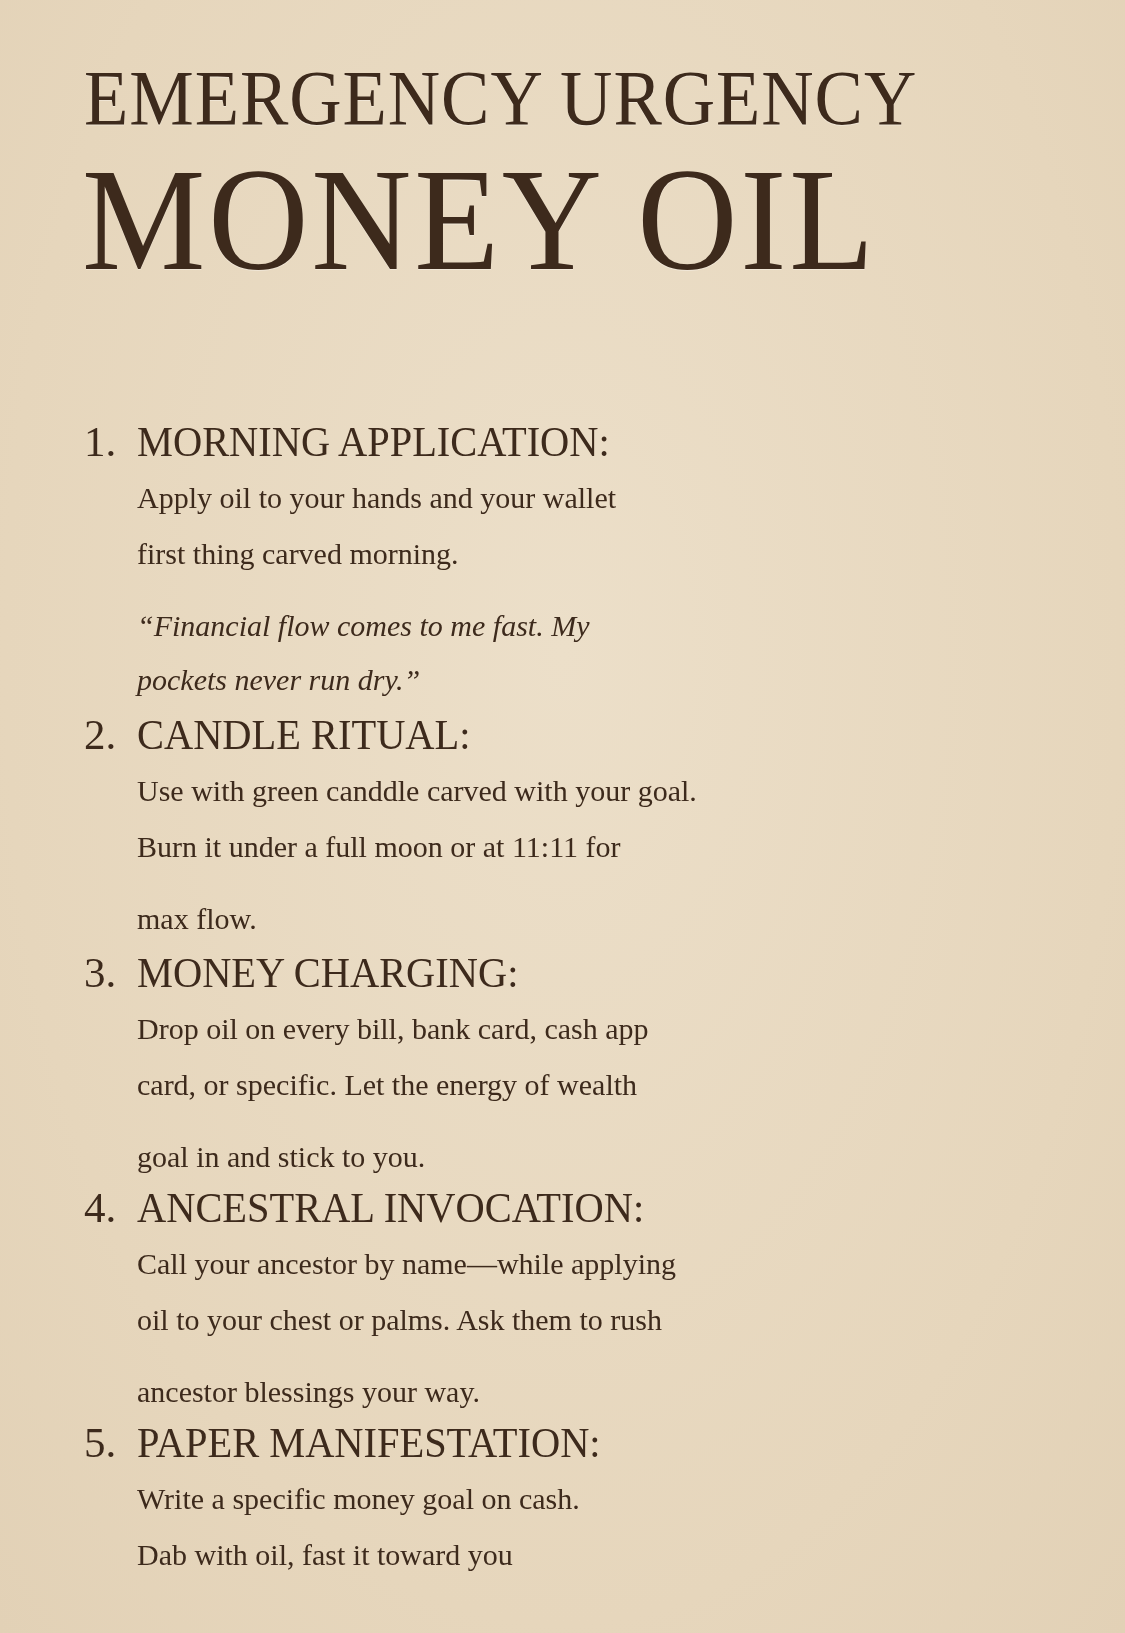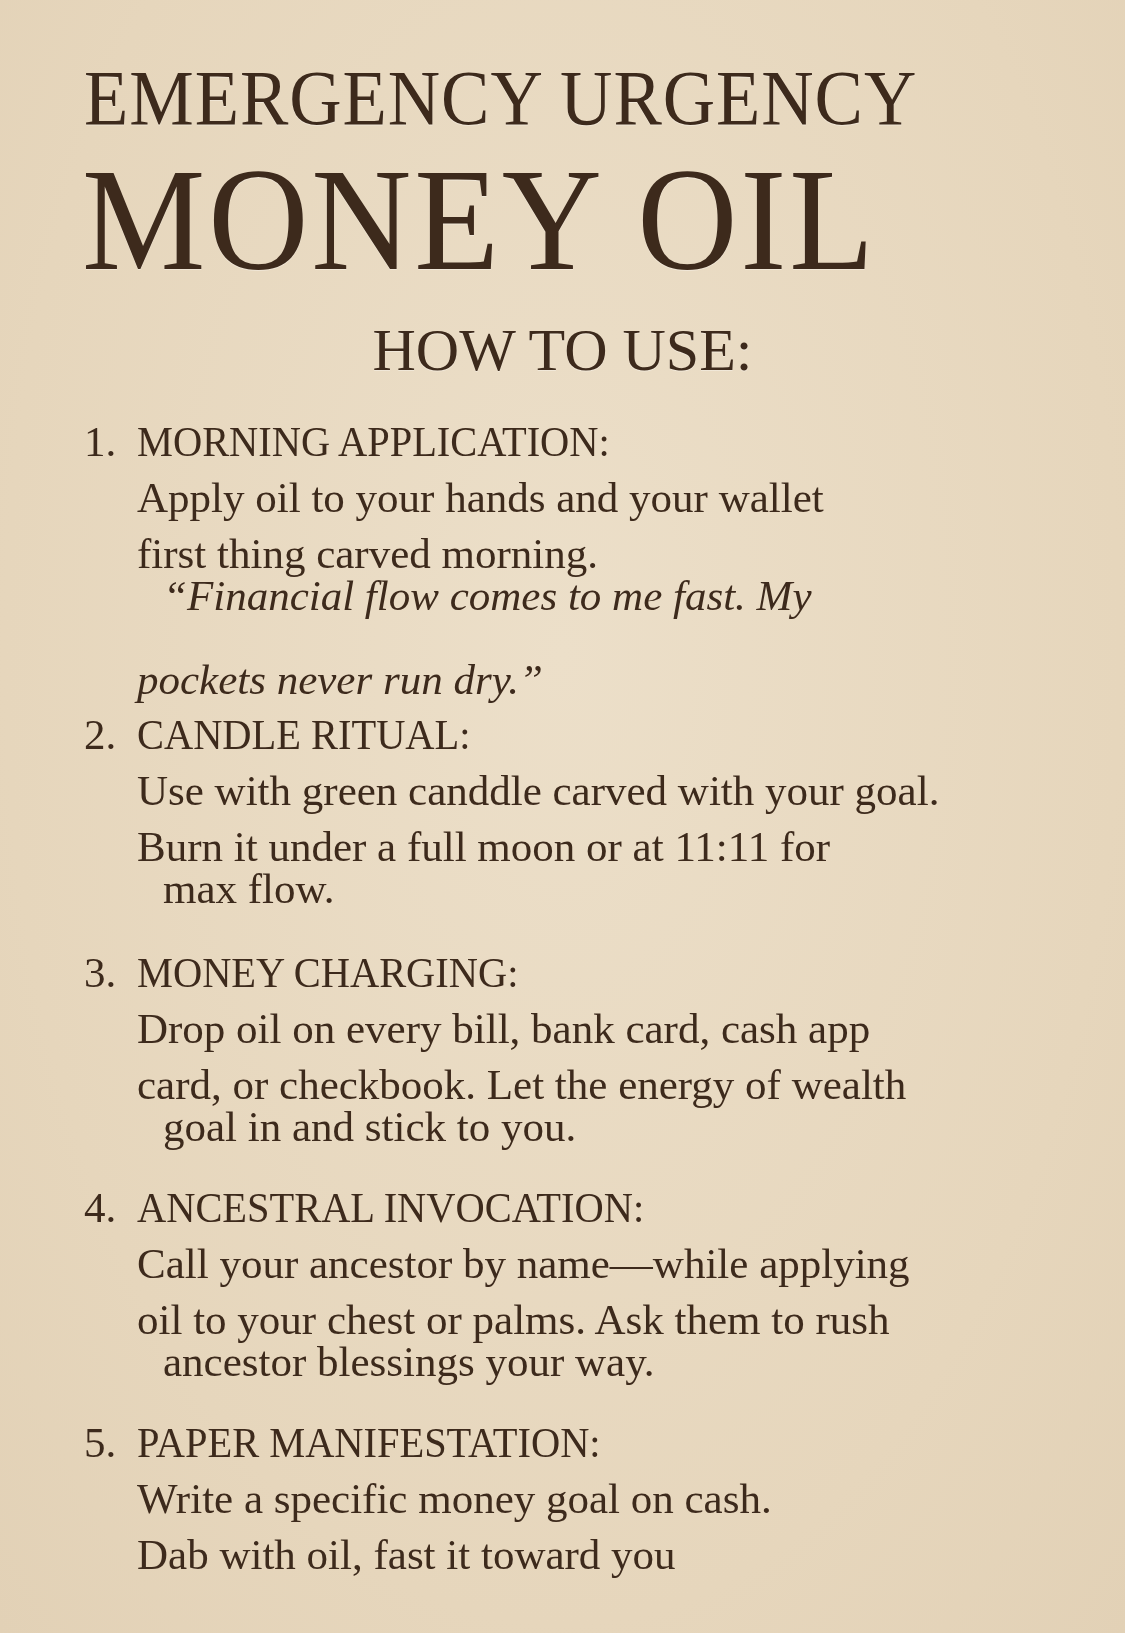--- a/index.html
+++ b/index.html
@@ -43,43 +43,42 @@
       white-space: nowrap;
     }
     .step-head {
       position: absolute; left: 137px; top: 0;
       font-size: 43px; line-height: 56px;
       white-space: nowrap;
       transform: scaleX(0.94); transform-origin: left top;
     }
     .step-line {
       position: absolute; left: 137px;
-      font-size: 43px; line-height: 56px;
+      font-size: 30px; line-height: 56px;
       white-space: nowrap;
       font-family: Liberation Serif, serif;
     }
     .italic { font-style: italic; }
     .s1 { top: 414px; }
     .s2 { top: 707px; }
     .s3 { top: 945px; }
     .s4 { top: 1180px; }
     .s5 { top: 1415px; }
     .l1 { top: 56px; }
     .l2 { top: 112px; }
-    .l3 { top: 154px; margin-left: 26px; }
+    .l3 { top: 184px; }
     .l4 { top: 224px; margin-top: 14px; }
   </style>
 </head>
 <body>
 
 <div class="page">
 
   <div class="title-1">EMERGENCY URGENCY</div>
   <div class="title-2">MONEY OIL</div>
-  <div class="subtitle">HOW TO USE:</div>
 
   <div class="steps">
 
     <div class="step s1">
       <span class="step-num">1.</span>
       <span class="step-head">MORNING APPLICATION:</span>
       <span class="step-line l1">Apply oil to your hands and your wallet</span>
       <span class="step-line l2">first thing carved morning.</span>
       <span class="step-line l3 italic">“Financial flow comes to me  fast. My</span>
       <span class="step-line l4 italic">pockets never run dry.”</span>
@@ -90,21 +89,21 @@
       <span class="step-head">CANDLE RITUAL:</span>
       <span class="step-line l1">Use with green canddle carved with your goal.</span>
       <span class="step-line l2">Burn it under a full moon or at 11:11 for</span>
       <span class="step-line l3">max flow.</span>
     </div>
 
     <div class="step s3">
       <span class="step-num">3.</span>
       <span class="step-head">MONEY CHARGING:</span>
       <span class="step-line l1">Drop oil on every bill, bank card, cash app</span>
-      <span class="step-line l2">card, or checkbook. Let the energy of wealth</span>
+      <span class="step-line l2">card, or specific. Let the energy of wealth</span>
       <span class="step-line l3">goal in and stick to you.</span>
     </div>
 
     <div class="step s4">
       <span class="step-num">4.</span>
       <span class="step-head">ANCESTRAL INVOCATION:</span>
       <span class="step-line l1">Call your ancestor by name—while applying</span>
       <span class="step-line l2">oil to your chest or palms. Ask them to rush</span>
       <span class="step-line l3">ancestor blessings your way.</span>
     </div>

